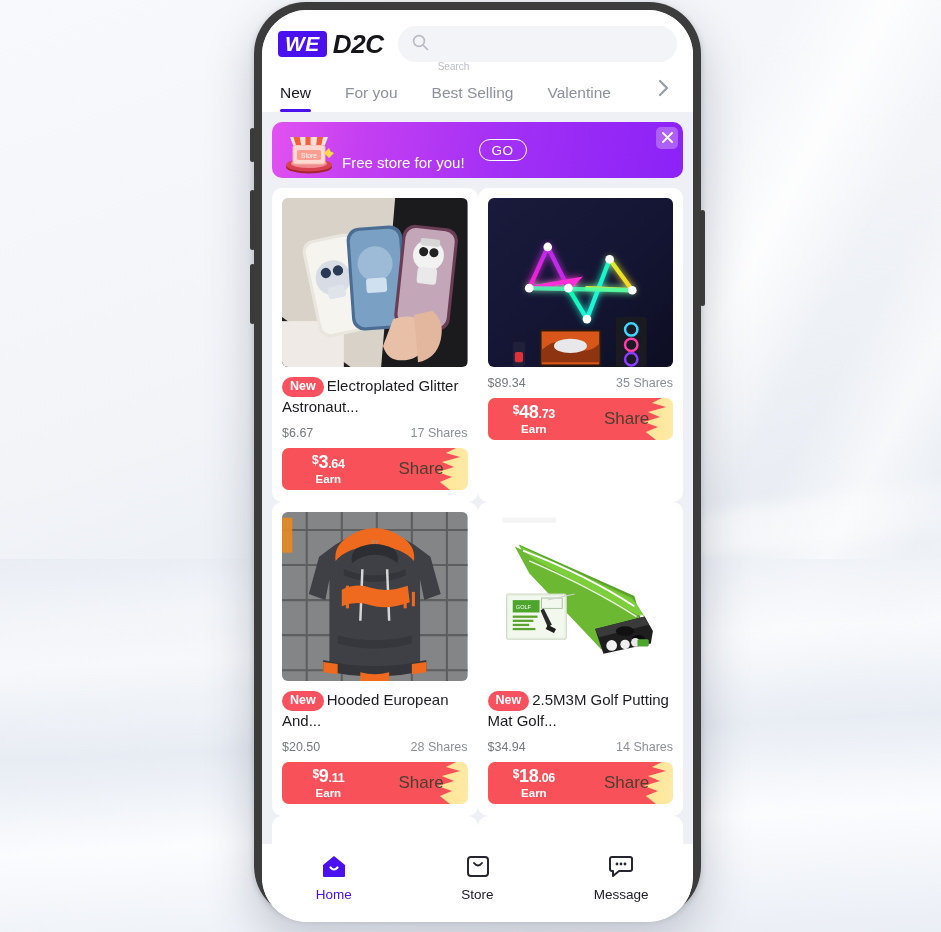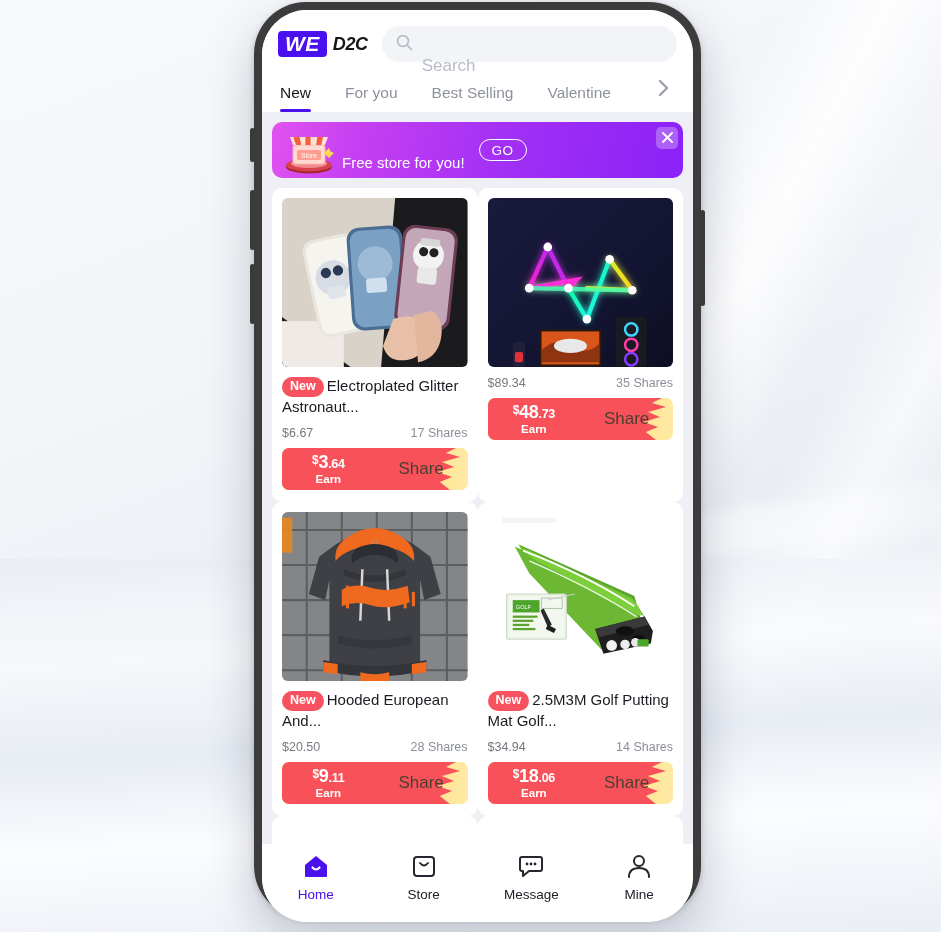--- a/index.html
+++ b/index.html
@@ -66,29 +66,29 @@
   .topbar-row { display: flex; align-items: center; gap: 14px; height: 40px; }
   .logo { display: flex; align-items: center; gap: 6px; }
   .logo-badge {
     background: #4a11ee; color: #fff;
     font-style: italic; font-weight: bold; font-size: 21px;
     padding: 2px 7px 3px 7px; border-radius: 4px;
     letter-spacing: .5px; line-height: 1;
   }
   .logo-text {
     color: #16161a; font-style: italic; font-weight: bold;
-    font-size: 18px; letter-spacing: -.4px;
+    font-size: 26px; letter-spacing: -.4px;
   }
   .searchbar {
     flex: 1; height: 36px; background: #f3f4f8;
     border-radius: 18px; display: flex; align-items: center;
     gap: 9px; padding: 0 14px;
   }
   .searchbar svg { flex: none; }
-  .search-ph { color: #b9bcc6; font-size: 17px; margin-top: 44px; }
+  .search-ph { color: #b9bcc6; font-size: 10px; margin-top: 44px; }
 
   .tabs {
     display: flex; align-items: flex-end; gap: 0;
     height: 44px; margin-top: 4px; position: relative;
     padding-right: 34px; overflow: hidden;
   }
   .tab {
     font-size: 15.5px; color: #8d919c; padding: 0 17px 10px 17px;
     white-space: nowrap; position: relative;
   }
@@ -551,25 +551,16 @@
         <span>
           <svg width="26" height="24" viewBox="0 0 26 24">
               <path d="M4 3 H22 q2 0 2 2 V15 q0 2 -2 2 H11 L5 22 V17 H4 q-2 0 -2 -2 V5 q0 -2 2 -2 Z" fill="none" stroke="#26262e" stroke-width="2" stroke-linejoin="round"></path>
               <circle cx="9" cy="10" r="1.4" fill="#26262e"></circle>
               <circle cx="13" cy="10" r="1.4" fill="#26262e"></circle>
               <circle cx="17" cy="10" r="1.4" fill="#26262e"></circle>
             </svg>
         </span>
         <span class="lbl">Message</span>
       </div>
-      <div class="navitem">
-        <span>
-          <svg width="26" height="24" viewBox="0 0 26 24">
-              <circle cx="13" cy="7" r="5" fill="none" stroke="#26262e" stroke-width="2"></circle>
-              <path d="M3 23 q0 -9 10 -9 q10 0 10 9" fill="none" stroke="#26262e" stroke-width="2" stroke-linecap="round"></path>
-            </svg>
-        </span>
-        <span class="lbl">Mine</span>
-      </div>
     </div>
 
   </div>
 </div>
 
 </body></html>

